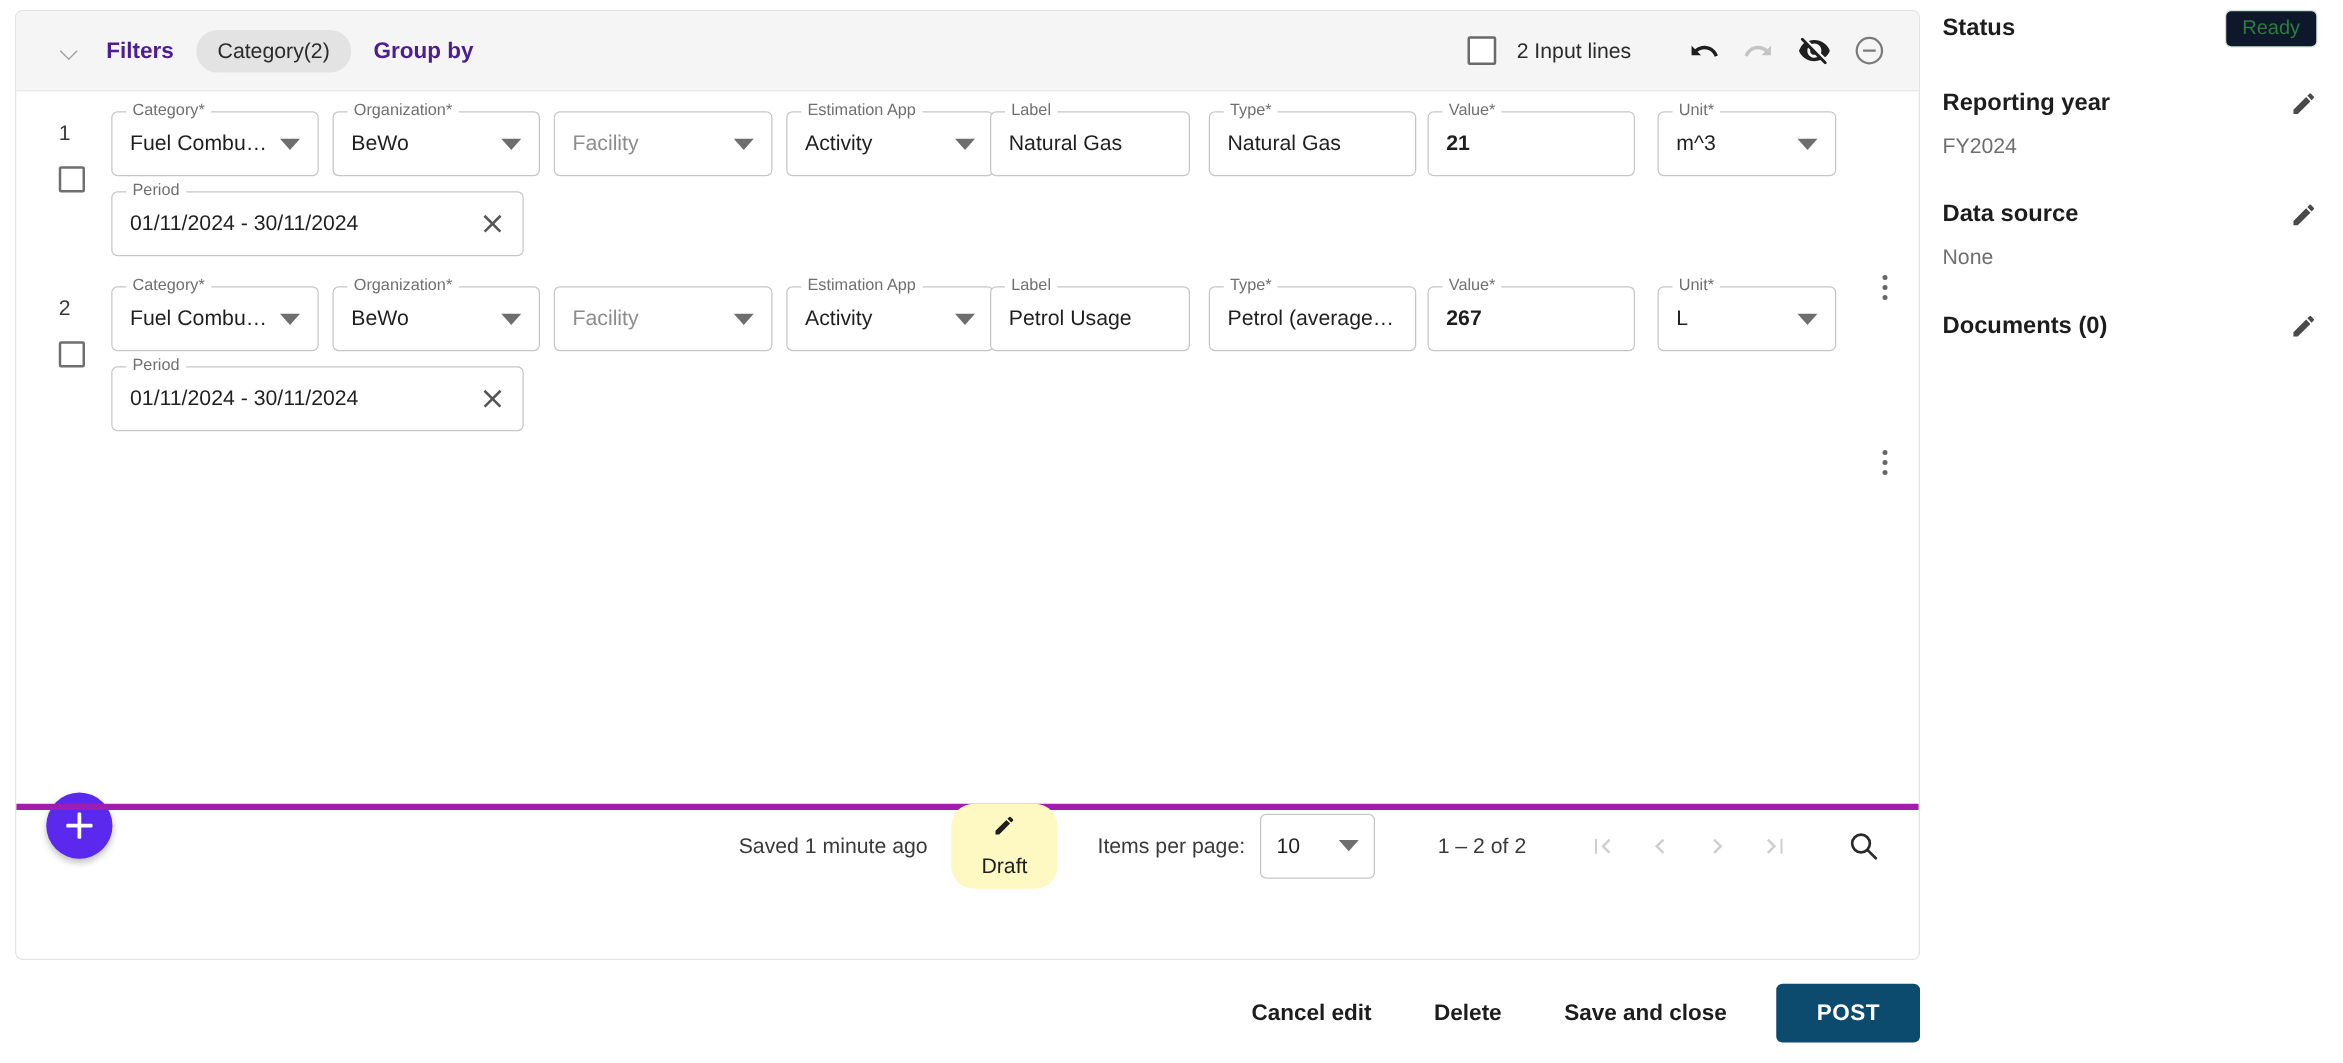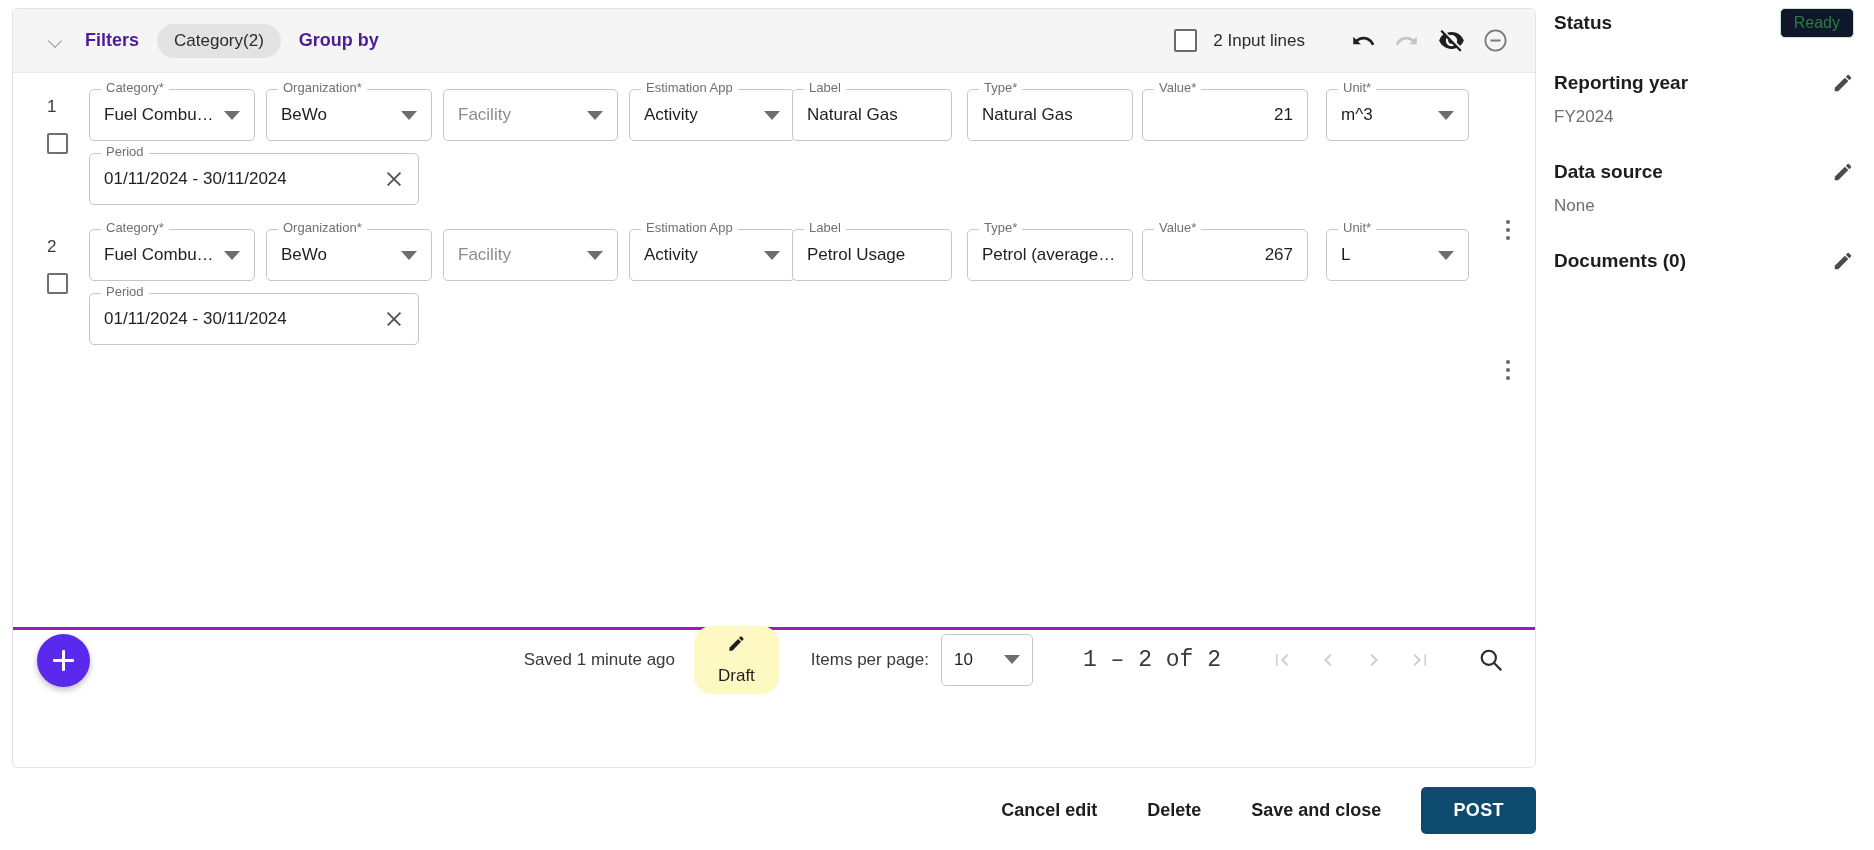--- a/index.html
+++ b/index.html
@@ -141,21 +141,21 @@
   }
   .field .fval {
     font-size: 17px;
     color: #1f1f1f;
     white-space: nowrap;
     overflow: hidden;
     text-overflow: ellipsis;
     flex: 1 1 auto;
   }
   .field .fval.placeholder { color: #8d8d8d; }
-  .field .fval.right { text-align: right; }
+  .field .fval.right { text-align: left; font-weight: bold; }
   .caret {
     width: 0; height: 0;
     border-left: 8px solid transparent;
     border-right: 8px solid transparent;
     border-top: 9px solid #6e6e6e;
     margin-left: 8px;
     flex: 0 0 auto;
   }
   .xclear {
     position: relative;
@@ -204,25 +204,25 @@
     position: absolute;
     background: #fff;
     border-radius: 1px;
   }
   .fab::before { left: 16px; top: 25px; width: 21px; height: 3px; }
   .fab::after  { left: 25px; top: 16px; width: 3px; height: 21px; }
 
   
   .footer {
     position: absolute;
-    left: 0; right: 0; bottom: 16px;
+    left: 0; right: 0; bottom: 0;
     height: 62px;
     display: flex;
     align-items: center;
-    border-top: 3px solid #a21caf;
+    border-top: 5px solid #a21caf;
     padding-right: 22px;
   }
   .saved-txt {
     font-size: 17px;
     color: #3a3a3a;
     margin-left: auto;
     white-space: nowrap;
   }
   .draft-chip {
     display: flex; align-items: center; gap: 13px;
@@ -244,22 +244,22 @@
     margin-left: 12px;
     width: 92px; height: 52px;
     border: 1px solid #c6c6c6;
     border-radius: 5px;
     display: flex; align-items: center;
     padding: 0 12px;
     font-size: 17px;
     cursor: pointer;
   }
   .range-txt {
-    font-size: 23px; color: #3a3a3a;
-    margin-left: 50px; white-space: nowrap; font-family: Liberation Mono, monospace;
+    font-size: 17px; color: #3a3a3a;
+    margin-left: 50px; white-space: nowrap;
   }
   .pgbtn {
     width: 46px; height: 46px;
     display: flex; align-items: center; justify-content: center;
     cursor: pointer;
   }
   .pgbtn.first { margin-left: 38px; }
   .search-btn { margin-left: 24px; width: 46px; height: 46px;
     display: flex; align-items: center; justify-content: center; cursor: pointer; }
 

